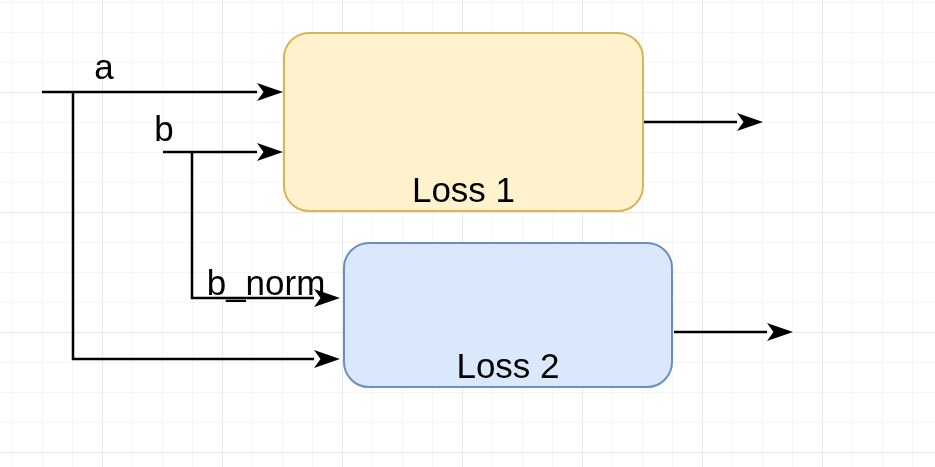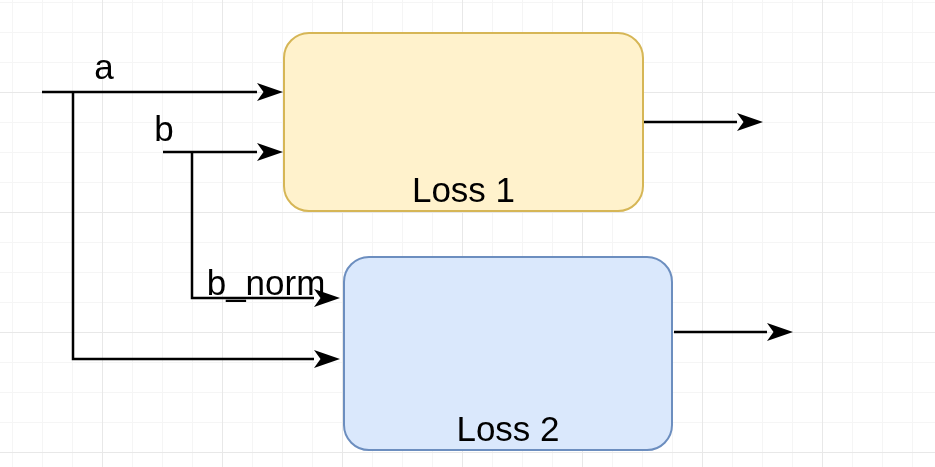--- a/index.html
+++ b/index.html
@@ -45,21 +45,21 @@
     justify-content: center;
     font-size: 35px;
     color: #000000;
   }
   .node-loss1 {
     left: 283px; top: 32px;
     width: 361px; height: 180px;
   }
   .node-loss2 {
     left: 343px; top: 242px;
-    width: 330px; height: 195px; margin-top: 14px;
+    width: 330px; height: 146px;
   }
   .edge-label {
     position: absolute;
     transform: translate(-50%, -50%);
     font-size: 35px;
     color: #000000;
     white-space: nowrap;
     line-height: 1.1;
   }
   .lbl-a      { left: 104px; top: 67px;  }

